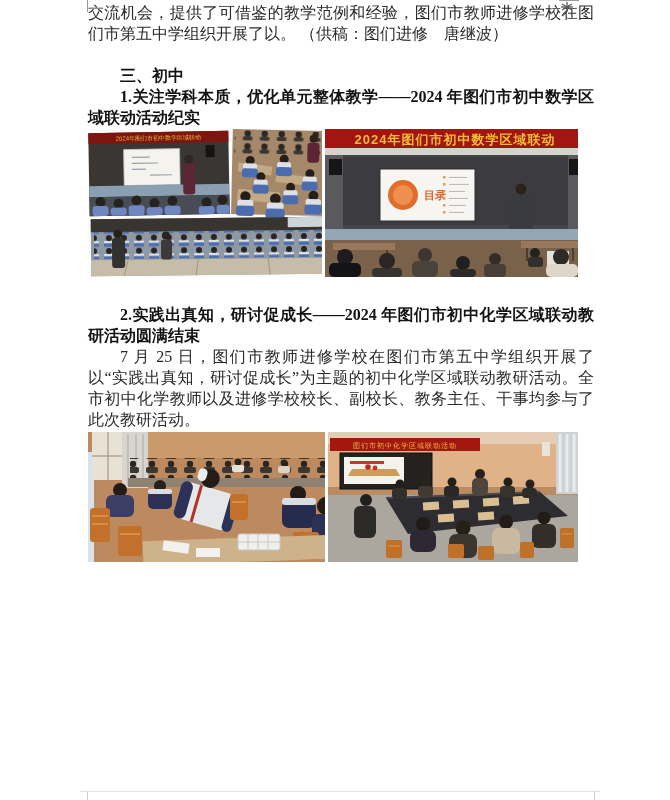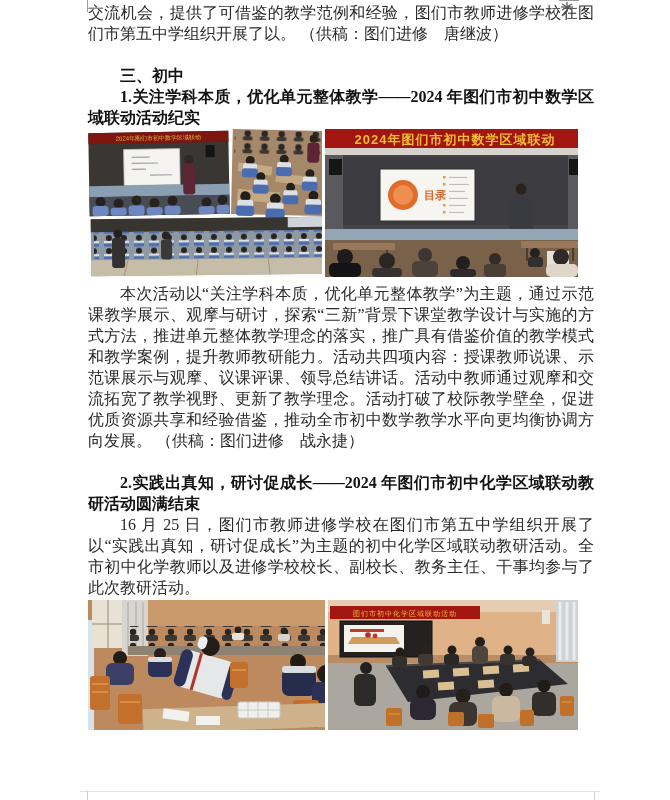--- a/index.html
+++ b/index.html
@@ -200,25 +200,24 @@
               <rect x="159" y="135" width="22" height="13" rx="4" fill="#473f38"></rect>
             <circle cx="210" cy="124" r="5" fill="#242220"></circle>
               <rect x="203" y="128" width="15" height="10" rx="3" fill="#32302e"></rect>
             <circle cx="236" cy="128" r="8" fill="#2e2a28"></circle>
               <rect x="221" y="135" width="32" height="13" rx="5" fill="#ddd6c9"></rect>
           </g>
         </svg>
       </div>
     </div>
 
-    <p>本次活动以“关注学科本质，优化单元整体教学”为主题，通过示范课教学展示、观摩与研讨，探索“三新”背景下课堂教学设计与实施的方式方法，推进单元整体教学理念的落实，推广具有借鉴价值的教学模式和教学案例，提升教师教研能力。活动共四项内容：授课教师说课、示范课展示与观摩、议课评课、领导总结讲话。活动中教师通过观摩和交流拓宽了教学视野、更新了教学理念。活动打破了校际教学壁垒，促进优质资源共享和经验借鉴，推动全市初中数学教学水平向更均衡协调方向发展。 （供稿：图们进修　战永捷）</p>
     <div class="blank"></div>
 
     <p class="hd">2.实践出真知，研讨促成长——2024 年图们市初中化学区域联动教研活动圆满结束</p>
-    <p>16 月 25 日，图们市教师进修学校在图们市第五中学组织开展了以“实践出真知，研讨促成长”为主题的初中化学区域联动教研活动。全市初中化学教师以及进修学校校长、副校长、教务主任、干事均参与了此次教研活动。</p>
+    <p>7 月 25 日，图们市教师进修学校在图们市第五中学组织开展了以“实践出真知，研讨促成长”为主题的初中化学区域联动教研活动。全市初中化学教师以及进修学校校长、副校长、教务主任、干事均参与了此次教研活动。</p>
 
     <div class="photo-row r2" style="margin-top:2px;">
 
       <div class="photo" style="width:245px;height:130px;">
         <svg viewBox="0 0 245 130" width="245" height="130">
           <defs>
             <pattern id="crowdD" width="19" height="14" patternUnits="userSpaceOnUse">
               <circle cx="7" cy="4" r="3.2" fill="#2a2520"></circle>
                 <rect x="1" y="7" width="12" height="6" rx="2" fill="#3a3632"></rect>
             </pattern>

